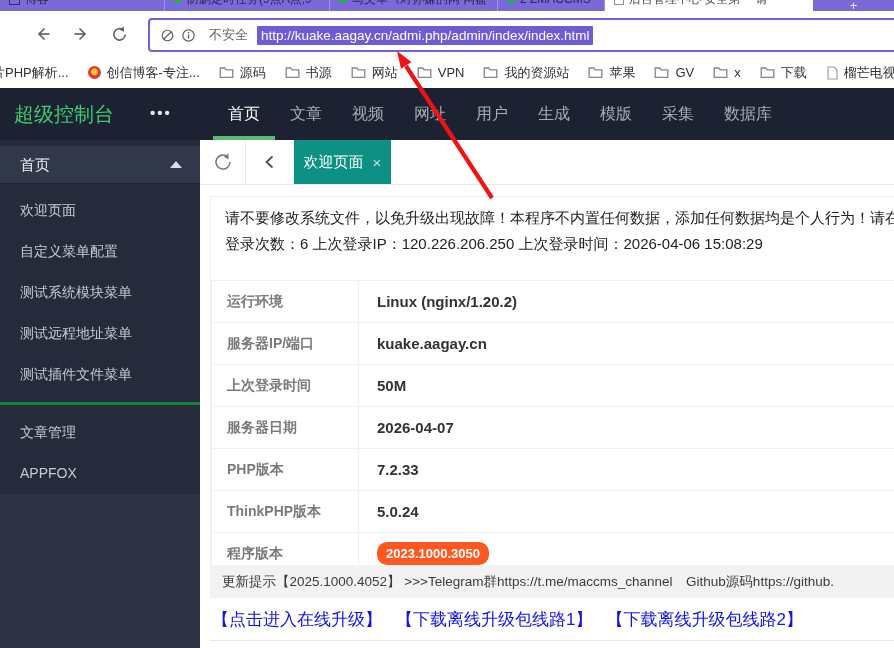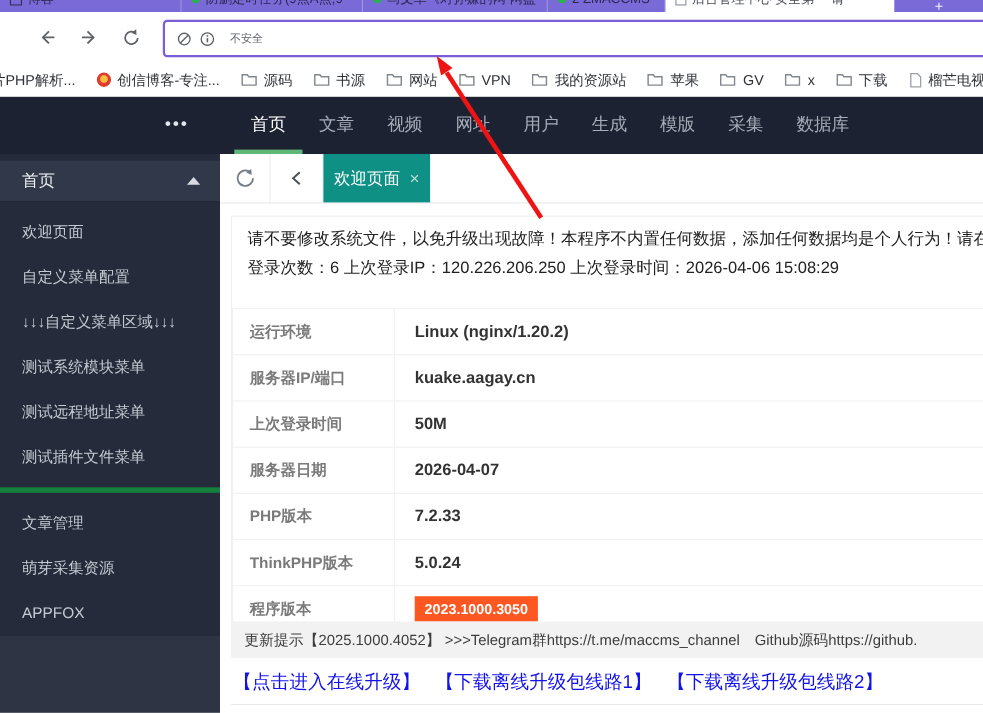--- a/index.html
+++ b/index.html
@@ -16,21 +16,21 @@
   .tab.active-tab{background:#fff;}
   .tab.active-tab .frag{color:#4a4d57;}
   .dot{width:8px;height:8px;border-radius:50%;background:#27b24a;flex:none;}
   .sq-icon{width:9px;height:9px;border:1.5px solid #332e58;flex:none;}
   .page-ic{width:8px;height:10px;border:1.2px solid #8a8fa0;flex:none;background:#fff;}
   .newtab{flex:1;display:flex;align-items:center;justify-content:center;color:#efeffe;font-size:13px;line-height:11px;}
   
   .chrome{position:absolute;left:0;top:11px;width:894px;height:46px;background:#fff;}
   .nav-btn{position:absolute;top:50%;transform:translateY(-50%);display:flex;align-items:center;justify-content:center;width:26px;height:26px;}
   .urlbox{position:absolute;left:148px;right:-6px;top:7px;height:30px;border:2px solid #7a5dd8;border-radius:4px;display:flex;align-items:center;padding-left:10px;background:#fff;overflow:hidden;}
-  .url-sec{color:#5f6368;font-size:10px;margin:0 9px 0 7px;white-space:nowrap;}
+  .url-sec{color:#5f6368;font-size:13px;margin:0 9px 0 7px;white-space:nowrap;}
   .url-sel{background:#6e5bd6;color:#fff;font-size:13.5px;padding:2px 4px;border-radius:1px;white-space:nowrap;}
   .urlico{display:flex;align-items:center;margin-right:6px;}
   
   .bookmarks{position:absolute;left:0;top:57px;width:894px;height:31px;background:#fff;display:flex;align-items:center;gap:19px;padding-left:2px;overflow:hidden;font-size:13px;color:#2f3237;box-sizing:border-box;}
   .bm{display:flex;align-items:center;gap:6px;white-space:nowrap;flex:none;}
   .bm:first-child{margin-left:-10px;}
   .bm-red{width:13px;height:13px;border-radius:50%;background:radial-gradient(circle at 50% 45%,#f4c23c 0 3px,#e03a2f 4px);flex:none;}
   
   .adminbar{position:absolute;left:0;top:88px;width:894px;height:52px;background:#1c2231;overflow:hidden;}
   .logo{position:absolute;left:14px;top:0;line-height:52px;font-size:20px;color:#3ecb71;}
@@ -38,36 +38,36 @@
   .topnav{position:absolute;left:213px;top:0;height:52px;display:flex;}
   .nav-item{padding:0 15px;line-height:52px;font-size:16px;color:#a6acb8;position:relative;white-space:nowrap;}
   .nav-item.active{color:#ffffff;}
   .nav-item.active::after{content:"";position:absolute;left:0;right:0;bottom:0;height:4px;background:#5FB878;}
   
   .sidebar{position:absolute;left:0;top:140px;width:200px;height:508px;background:#252b3a;display:flex;flex-direction:column;overflow:hidden;}
   .side-sec{margin-top:6px;height:37px;background:#303849;color:#eef0f4;font-size:15px;line-height:37px;padding-left:20px;position:relative;border-bottom:1px solid #1d2330;flex:none;}
   .tri-up{position:absolute;right:18px;top:15px;width:0;height:0;border-left:6px solid transparent;border-right:6px solid transparent;border-bottom:7px solid #d9dce3;}
   .side-group1{padding-top:6px;flex:none;}
   .side-item{height:41px;line-height:41px;padding-left:20px;font-size:14px;color:#c6cad3;white-space:nowrap;overflow:hidden;}
-  .side-group2{margin-top:7px;border-top:5px solid #15803d;padding-top:7px;flex:none;}
+  .side-group2{margin-top:7px;border-top:3px solid #15803d;padding-top:7px;flex:none;}
   .side-fill{flex:1;background:#2e3443;}
   
   .content{position:absolute;left:200px;top:140px;width:694px;height:508px;background:#fff;overflow:hidden;}
   .wtabbar{position:absolute;left:0;top:0;width:694px;height:45px;border-bottom:1px solid #e8e8e8;display:flex;background:#fff;box-sizing:border-box;}
   .wbtn{width:45px;height:44px;display:flex;align-items:center;justify-content:center;border-right:1px solid #ececec;flex:none;}
   .wbtn.prev{width:47px;}
   .wtab{width:97px;height:44px;background:#0e9184;color:#fff;display:flex;align-items:center;justify-content:center;gap:9px;font-size:15px;flex:none;}
   .wtab .x{font-size:15px;color:#bfe0da;}
   .panel{position:absolute;left:10px;top:56px;width:690px;border:1px solid #f0f0f0;background:#fff;box-sizing:border-box;}
   .notice{padding:8px 14px 0;font-size:15px;color:#222;line-height:26px;white-space:nowrap;overflow:hidden;}
   .info-table{width:100%;border-collapse:collapse;margin-top:23px;}
   .info-table td{border:1px solid #f0f0f0;height:39px;font-weight:bold;}
   .info-table td.k{width:130px;padding-left:15px;font-size:14px;color:#7a7a7a;}
   .info-table td.v{padding-left:18px;font-size:15px;color:#333;}
-  .badge{display:inline-block;background:#ff5722;color:#fff;font-size:13px;padding:4px 9px;border-radius:0;line-height:1.2;}
+  .badge{display:inline-block;background:#ff5722;color:#fff;font-size:13px;padding:4px 9px;border-radius:10px;line-height:1.2;}
   .update-row{position:absolute;left:10px;width:690px;top:425px;height:33px;background:#f2f2f3;line-height:33px;padding-left:12px;font-size:13.5px;color:#3c3c3c;white-space:nowrap;overflow:hidden;box-sizing:border-box;}
   .links-row{position:absolute;left:12px;top:458px;height:42px;display:flex;align-items:center;gap:14px;font-size:17px;color:#1212ea;white-space:nowrap;}
   .links-row span{cursor:pointer;}
   .bottom-line{position:absolute;left:10px;width:690px;top:500px;border-top:1px solid #e8e8e8;}
   
   .arrow-svg{position:absolute;left:0;top:0;width:894px;height:648px;z-index:60;pointer-events:none;}
 </style>
 </head>
 <body>
 
@@ -134,20 +134,21 @@
         </svg>
     </span>
     <span class="urlico">
       <svg width="15" height="15" viewBox="0 0 16 16">
           <circle cx="8" cy="8" r="6" fill="none" stroke="#5f6368" stroke-width="1.3"></circle>
           <rect x="7.3" y="7" width="1.5" height="4.2" fill="#5f6368"></rect>
           <rect x="7.3" y="4.2" width="1.5" height="1.6" fill="#5f6368"></rect>
         </svg>
     </span>
     <span class="url-sec">不安全</span>
+    <span class="url-sel">http://kuake.aagay.cn/admi.php/admin/index/index.html</span>
   </div>
 </div>
 
 <div class="bookmarks">
   <span class="bm">
       <span>片PHP解析...</span>
     </span>
   <span class="bm">
       <span class="bm-red"></span>
       <span>创信博客-专注...</span>
@@ -209,20 +210,21 @@
   <span class="bm">
       <svg width="12" height="14" viewBox="0 0 12 14">
         <path d="M2 1h6l3 3v9H2z" fill="none" stroke="#9aa0a6" stroke-width="1.2"></path>
       </svg>
       <span>榴芒电视,看电...</span>
     </span>
 
 </div>
 
 <div class="adminbar">
+  <div class="logo">超级控制台</div>
   <div class="moredots">•••</div>
   <div class="topnav">
     <span class="nav-item active">首页</span>
     <span class="nav-item">文章</span>
     <span class="nav-item">视频</span>
     <span class="nav-item">网址</span>
     <span class="nav-item">用户</span>
     <span class="nav-item">生成</span>
     <span class="nav-item">模版</span>
     <span class="nav-item">采集</span>
@@ -231,28 +233,26 @@
 </div>
 
 <div class="sidebar">
   <div class="side-sec">
     <span>首页</span>
     <span class="tri-up"></span>
   </div>
   <div class="side-group1">
     <div class="side-item">欢迎页面</div>
     <div class="side-item">自定义菜单配置</div>
-    <div class="side-item">↓↓↓自定义菜单区域↓↓↓</div>
     <div class="side-item">测试系统模块菜单</div>
     <div class="side-item">测试远程地址菜单</div>
     <div class="side-item">测试插件文件菜单</div>
   </div>
   <div class="side-group2">
     <div class="side-item">文章管理</div>
-    <div class="side-item">萌芽采集资源</div>
     <div class="side-item">APPFOX</div>
   </div>
   <div class="side-fill"></div>
 </div>
 
 <div class="content">
   <div class="wtabbar">
     <div class="wbtn">
       <svg width="22" height="22" viewBox="0 0 22 22">
           <path d="M18 11a7 7 0 1 1-2.3-5.2" fill="none" stroke="#737b84" stroke-width="1.6"></path>

